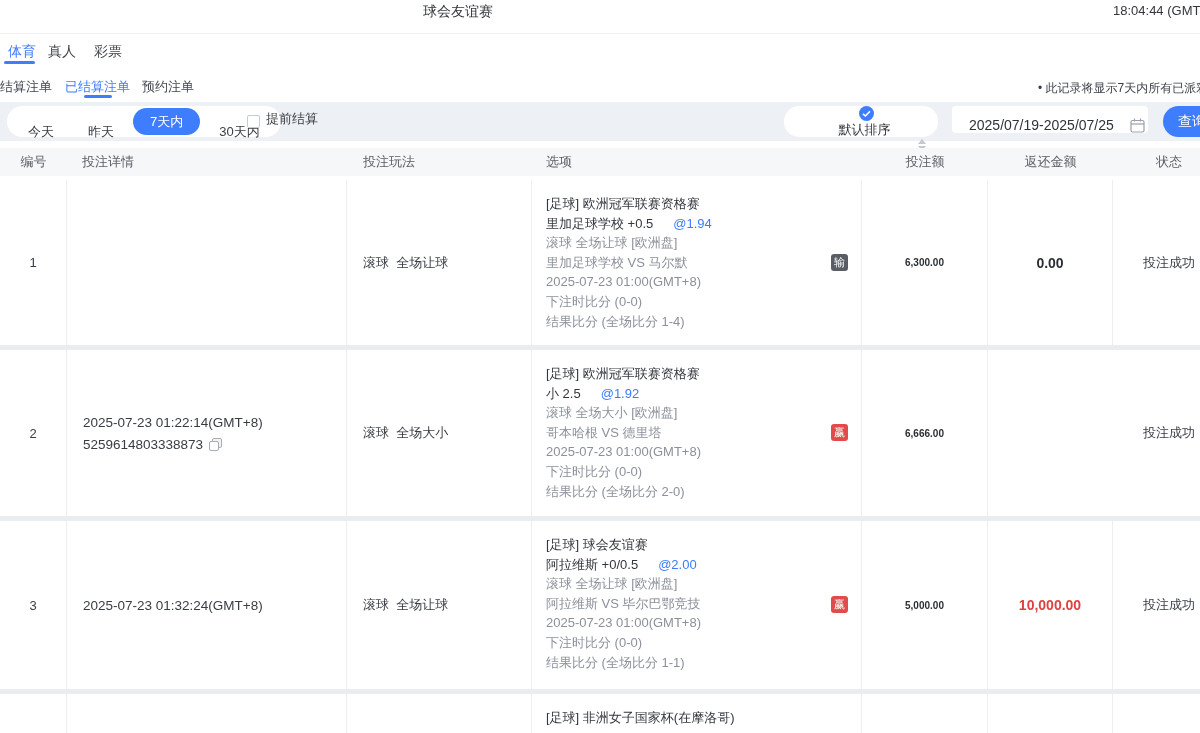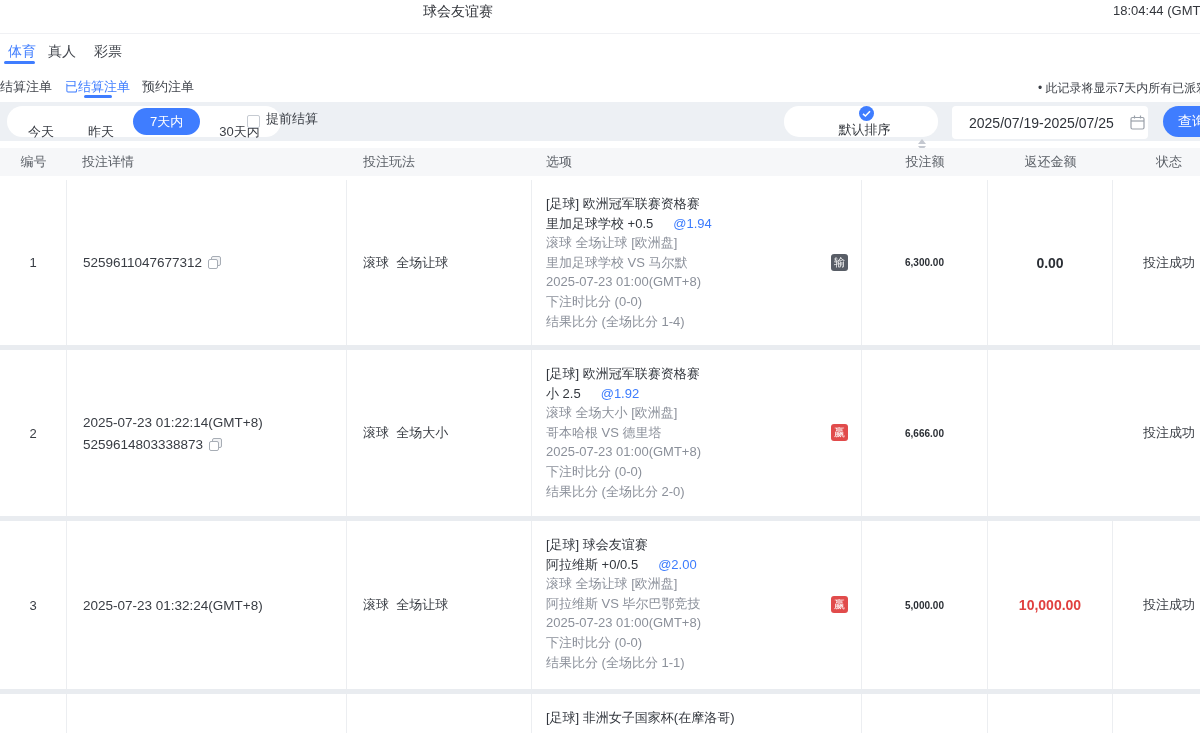--- a/index.html
+++ b/index.html
@@ -33,21 +33,21 @@
   .range-item { font-size:13px; color:#3a3e45; padding:0 17px; line-height:31px; cursor:pointer; white-space:nowrap;margin-top:19px; }
   .range-item.active { background:#3f7dff; color:#fff; border-radius:15px; height:27px; line-height:27px; margin:0 2px; }
   .checkbox { left:247px; top:115px; width:13px; height:13px; background:#fff; border:1px solid #c6cbd2; border-radius:2px; cursor:pointer; }
   .checkbox-label { left:266px; top:110px; font-size:13px; color:#3a3e45; }
   .sort-box { left:784px; top:106px; width:154px; height:31px; background:#fff; border-radius:15px; display:flex; align-items:center; cursor:pointer;flex-direction:column; }
   .sort-check { margin-left:10px; display:flex; }
   .sort-label { margin-left:7px; font-size:13px; color:#33373d; }
   .sort-arrows { margin-left:auto; margin-right:12px; display:flex; flex-direction:column; gap:2px; }
   .tri-up { width:0; height:0; border-left:4px solid transparent; border-right:4px solid transparent; border-bottom:5px solid #c4c8d0; }
   .tri-down { width:0; height:0; border-left:4px solid transparent; border-right:4px solid transparent; border-top:5px solid #c4c8d0; }
-  .date-box { left:952px; top:106px; width:196px; height:33px; background:#fff; border-radius:4px; display:flex; align-items:center; cursor:pointer;gap:16px; }
+  .date-box { left:952px; top:106px; width:196px; height:27px; background:#fff; border-radius:4px; display:flex; align-items:flex-end; cursor:pointer;gap:16px; }
   .date-text { margin-left:17px; font-size:14px; color:#2f333a; white-space:nowrap; }
   .cal-icon { margin-left:auto; margin-right:10px; display:flex; }
   .search-btn { left:1163px; top:106px; width:72px; height:31px; background:#3f7dff; border-radius:16px; color:#fff; font-size:14px; display:flex; align-items:center; padding-left:15px; cursor:pointer; }
 
   
   .thead { left:0; top:148px; width:1200px; height:28px; background:#f6f7f9; font-size:13px; color:#5a5f66; }
   .th { position:absolute; top:0; height:28px; display:flex; align-items:center; }
   .th-no { left:0; width:67px; justify-content:center; }
   .th-detail { left:67px; padding-left:15px; }
   .th-play { left:347px; padding-left:16px; }
@@ -141,29 +141,20 @@
     <div class="th th-play">投注玩法</div>
     <div class="th th-option">选项</div>
     <div class="th th-stake">投注额</div>
     <div class="th th-payout">返还金额</div>
     <div class="th th-status">状态</div>
   </div>
 
   <div class="bet-row" style="top:180px;height:165px">
     <div class="cell c-no">1</div>
     <div class="cell c-detail">
-      <div class="detail-id">
-        <span>5259611047677312</span>
-        <span class="copy-icon">
-            <svg width="13" height="13" viewBox="0 0 13 13">
-              <rect x="3.5" y="0.5" width="9" height="9" rx="1.5" fill="#f2f3f5" stroke="#a7adb5"></rect>
-              <rect x="0.5" y="3.5" width="9" height="9" rx="1.5" fill="#fff" stroke="#a7adb5"></rect>
-            </svg>
-          </span>
-      </div>
     </div>
     <div class="cell c-play">滚球  全场让球</div>
     <div class="cell c-option">
       <div class="opt-league">[足球] 欧洲冠军联赛资格赛</div>
       <div class="opt-pick"><span>里加足球学校 +0.5</span><span class="odds">@1.94</span></div>
       <div class="opt-line">滚球 全场让球 [欧洲盘]</div>
       <div class="opt-line">里加足球学校 VS 马尔默</div>
       <div class="opt-line">2025-07-23 01:00(GMT+8)</div>
       <div class="opt-line">下注时比分 (0-0)</div>
       <div class="opt-line">结果比分 (全场比分 1-4)</div>

